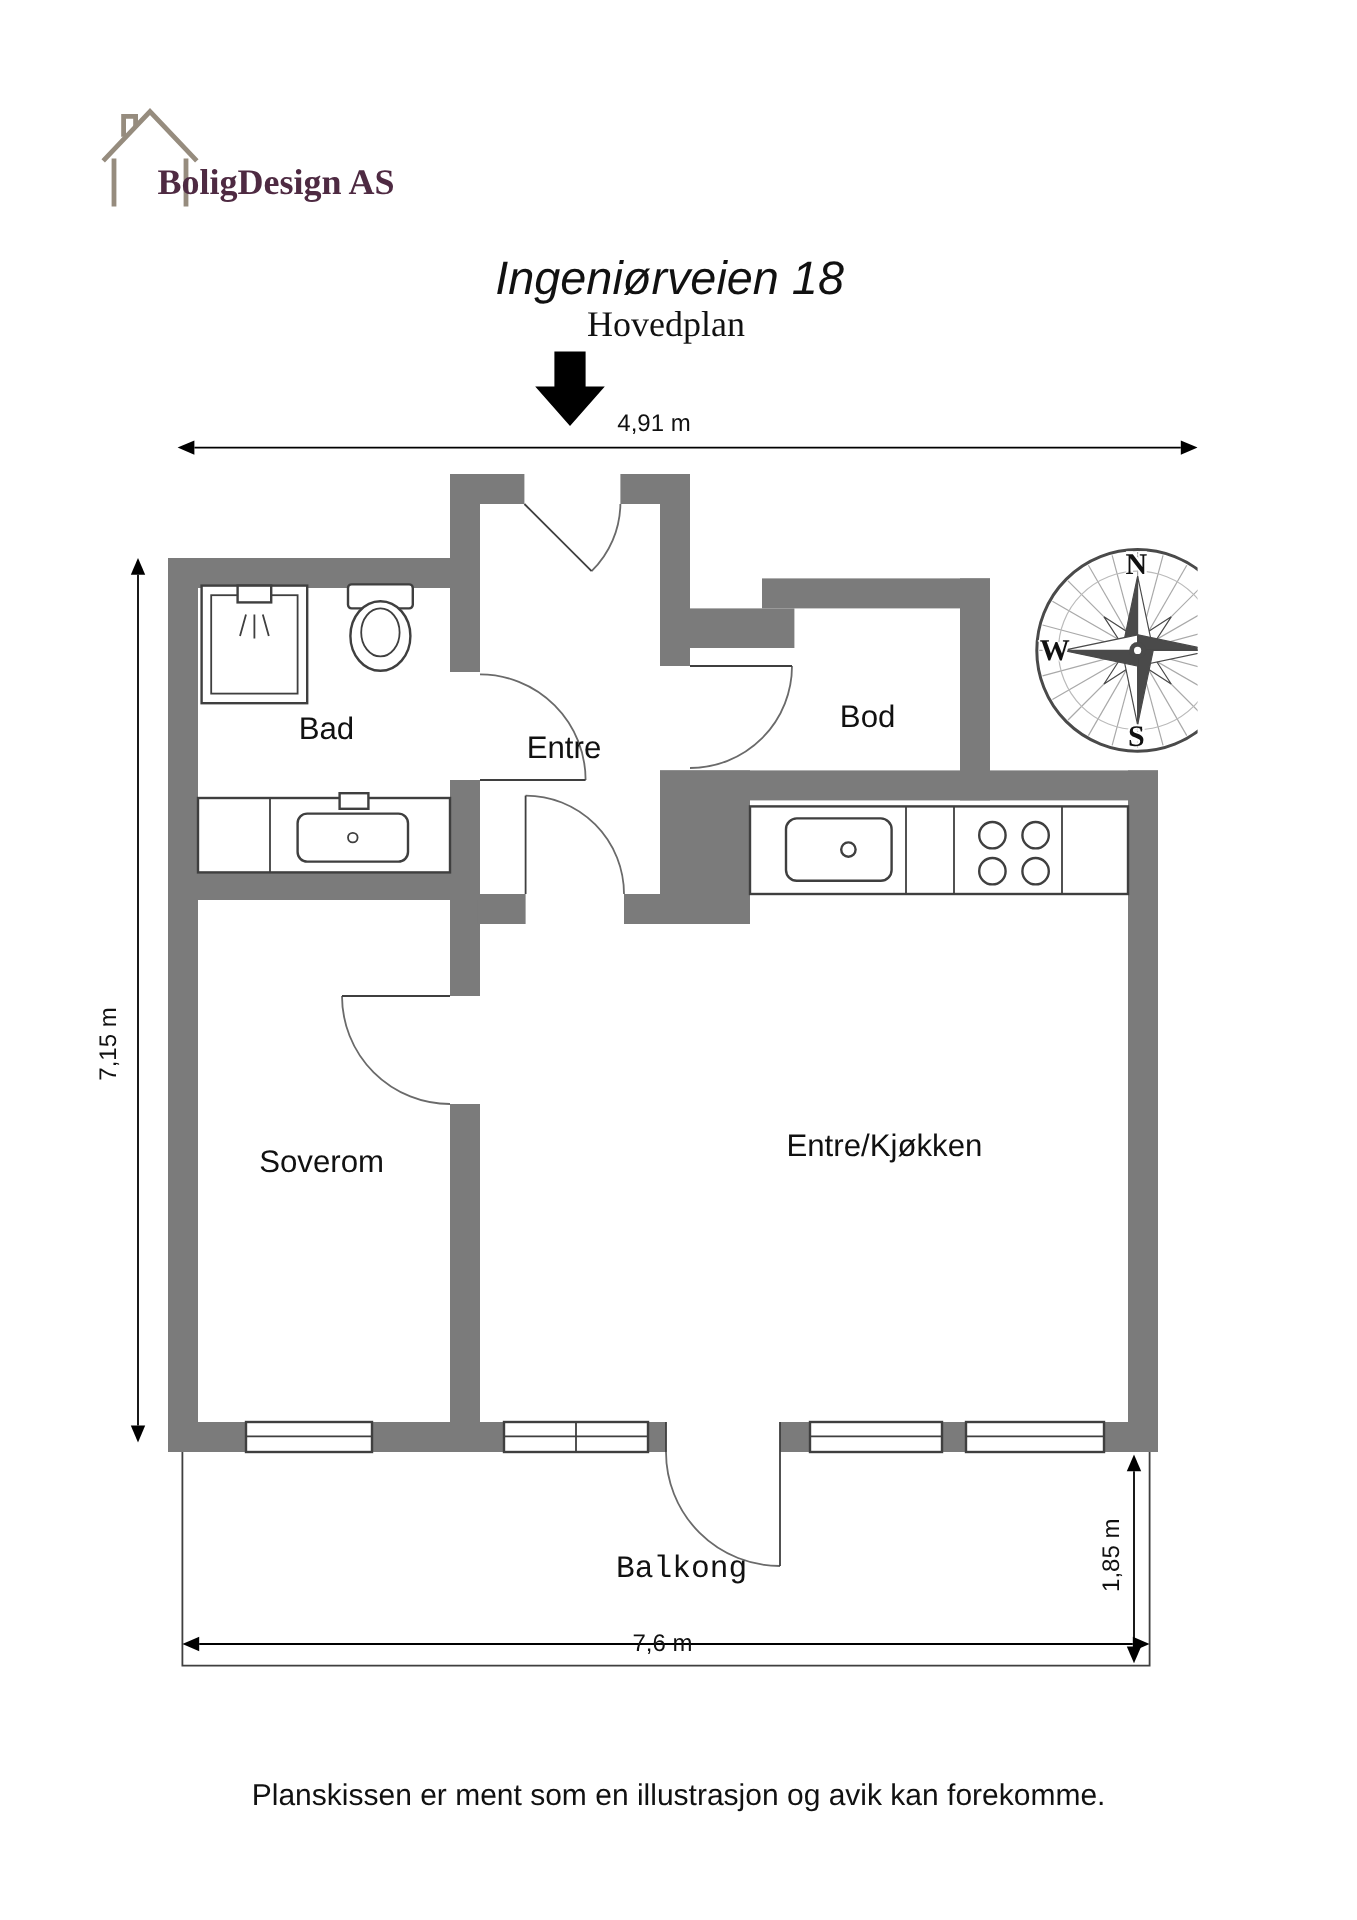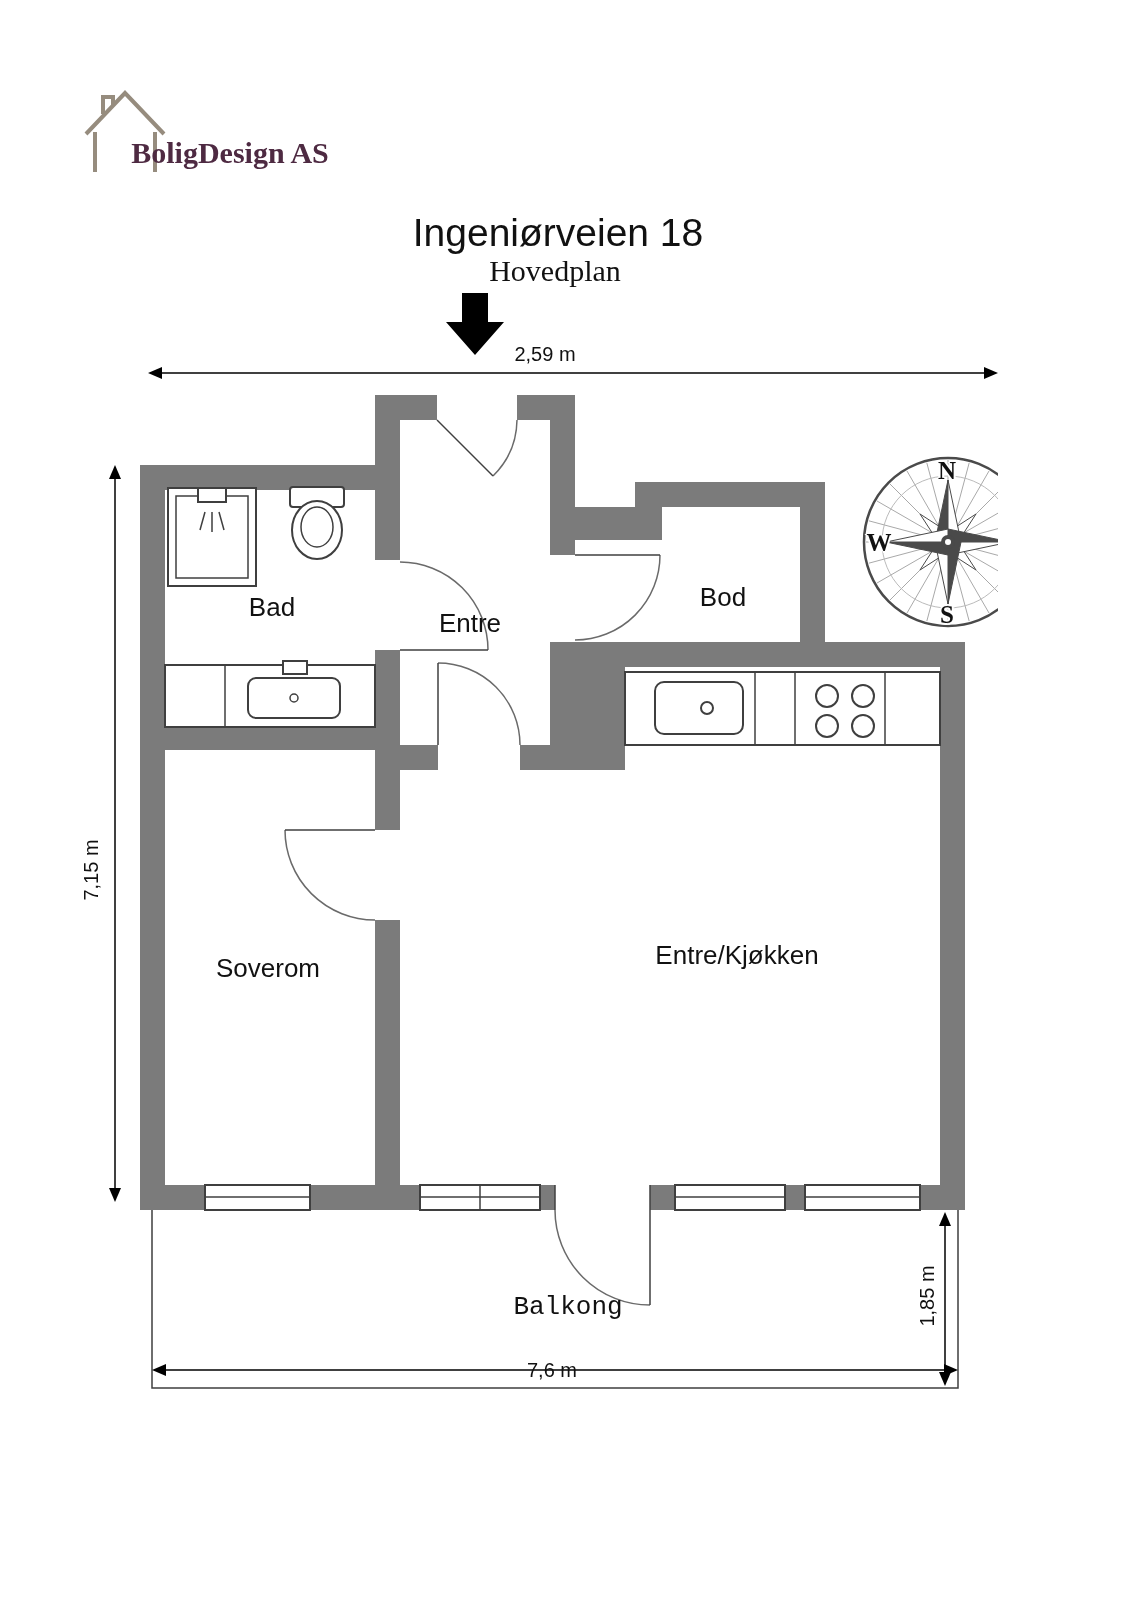--- a/index.html
+++ b/index.html
@@ -14,21 +14,21 @@
   .dimhead{fill:#000;}
   .spoke{stroke:#a9a9a9;stroke-width:1;}
   .starD{fill:#4a4a4a;stroke:#4a4a4a;stroke-width:1;}
   .starW{fill:#ffffff;stroke:#4a4a4a;stroke-width:1;}
   .lbl{position:absolute;transform:translate(-50%,-50%);white-space:nowrap;}
   .room{font-size:26px;}
   .dimlbl{font-size:20px;}
   .rot{transform:translate(-50%,-50%) rotate(-90deg);}
   .compass-letter{font-family:"Liberation Serif",serif;font-weight:bold;font-size:25px;
         text-shadow:-2px 0 #fff,2px 0 #fff,0 -2px #fff,0 2px #fff;}
-  .title{font-size:39px;}
+  .title{font-size:39px;font-style:italic;}
   .subtitle{font-size:30px;}
   .logo-text{font-family:"Liberation Serif",serif;font-weight:bold;font-size:30px;color:#4e2a42;}
   .footer-line{position:absolute;left:0;width:1131px;text-align:center;font-size:25px;}
 </style>
 </head>
 <body>
 
 <div id="page">
 
   <svg width="1131" height="1600" viewBox="0 0 1131 1600">
@@ -201,31 +201,32 @@
       <polygon class="dimhead" points="945,1212 939,1226 951,1226"></polygon>
       <polygon class="dimhead" points="945,1386 939,1372 951,1372"></polygon>
     </g>
   </svg>
 
   <div class="lbl logo-text" style="left:230px;top:153px;">BoligDesign AS</div>
 
   <div class="lbl title" style="left:558px;top:233px;">Ingeniørveien 18</div>
   <div class="lbl subtitle" style="left:555px;top:271px;font-family:Liberation Serif, serif;">Hovedplan</div>
 
-  <div class="lbl dimlbl" style="left:545px;top:354px;">2,59 m</div>
+  <div class="lbl dimlbl" style="left:545px;top:354px;">4,91 m</div>
   <div class="lbl dimlbl rot" style="left:91px;top:870px;">7,15 m</div>
   <div class="lbl dimlbl" style="left:552px;top:1349px;margin-top:21px;">7,6 m</div>
   <div class="lbl dimlbl rot" style="left:927px;top:1296px;">1,85 m</div>
 
   <div class="lbl room" style="left:272px;top:607px;">Bad</div>
   <div class="lbl room" style="left:470px;top:623px;">Entre</div>
   <div class="lbl room" style="left:723px;top:597px;">Bod</div>
   <div class="lbl room" style="left:268px;top:968px;">Soverom</div>
   <div class="lbl room" style="left:737px;top:955px;">Entre/Kjøkken</div>
   <div class="lbl room" style="left:568px;top:1307px;font-family:Liberation Mono, monospace;">Balkong</div>
 
   <div class="lbl compass-letter" style="left:947px;top:471px;">N</div>
   <div class="lbl compass-letter" style="left:1013px;top:543px;">E</div>
   <div class="lbl compass-letter" style="left:947px;top:615px;">S</div>
   <div class="lbl compass-letter" style="left:879px;top:543px;">W</div>
 
+  <div class="footer-line" style="top:1482px;">Planskissen er ment som en illustrasjon og avik kan forekomme.</div>
 
 </div>
 
 </body></html>

